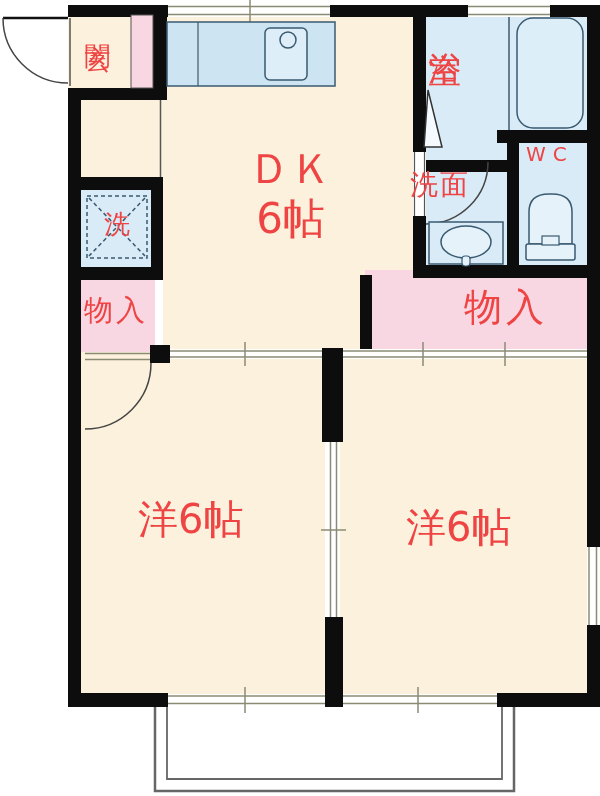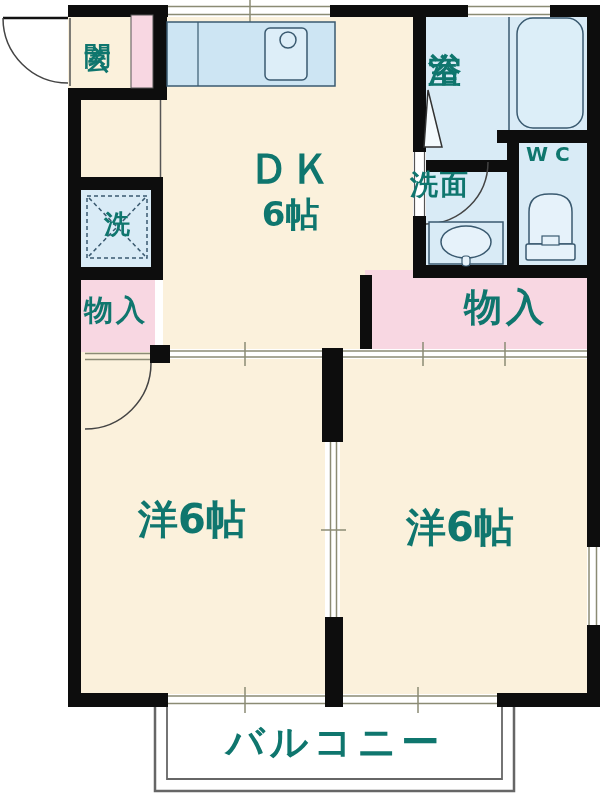--- a/index.html
+++ b/index.html
@@ -6,21 +6,21 @@
   #plan{position:relative;width:600px;height:796px;background:#ffffff;overflow:hidden;
         font-family:"DejaVu Sans",sans-serif;}
   .floor{position:absolute;}
   .cream{background:#fbf1dc;}
   .blue{background:#d9ebf6;}
   .pink{background:#f8d7e2;}
   .wall{position:absolute;background:#0d0d0d;}
   svg.overlay{position:absolute;left:0;top:0;z-index:30;pointer-events:none;}
   .floor{z-index:10;}
   .wall{z-index:20;}
-  .lbl{position:absolute;z-index:40;font-weight:bold;color:#0f766e;line-height:1.08;white-space:nowrap;}
+  .lbl{position:absolute;z-index:40;font-weight:normal;color:#ef4444;line-height:1.08;white-space:nowrap;}
   .vert{writing-mode:vertical-rl;text-orientation:upright;}
   .ctr{text-align:center;}
 </style>
 </head>
 <body>
 
 <div id="plan">
 
   <div class="floor cream" style="left:68px;top:15px;width:99px;height:85px;"></div>
   <div class="floor cream" style="left:78px;top:88px;width:85px;height:102px;"></div>
@@ -167,33 +167,32 @@
 
     <g fill="none" stroke="#666666">
       <path d="M155,707 L155,791 L514,791 L514,707" stroke-width="2.5"></path>
       <path d="M167,707 L167,779 L502,779 L502,707" stroke-width="1.8"></path>
     </g>
   </svg>
 
   <div class="lbl vert" style="left:84px;top:24px;font-size:26px;">玄関</div>
 
   <div class="lbl ctr" style="left:228px;top:146px;width:125px;font-size:42px;">ＤＫ</div>
-  <div class="lbl ctr" style="left:228px;top:196px;width:125px;font-size:34px;">6帖</div>
+  <div class="lbl ctr" style="left:228px;top:196px;width:125px;font-size:42px;">6帖</div>
 
   <div class="lbl vert" style="left:427px;top:26px;font-size:33px;">浴室</div>
 
   <div class="lbl" style="left:410px;top:170px;font-size:28px;letter-spacing:2px;">洗面</div>
 
   <div class="lbl" style="left:526px;top:144px;font-size:20px;letter-spacing:7px;">WC</div>
 
   <div class="lbl" style="left:104px;top:210px;font-size:26px;">洗</div>
 
   <div class="lbl" style="left:84px;top:295px;font-size:29px;letter-spacing:3px;">物入</div>
 
   <div class="lbl" style="left:464px;top:287px;font-size:38px;letter-spacing:4px;">物入</div>
 
   <div class="lbl" style="left:138px;top:498px;font-size:40px;">洋6帖</div>
 
   <div class="lbl" style="left:406px;top:506px;font-size:40px;">洋6帖</div>
 
-  <div class="lbl ctr" style="left:210px;top:722px;width:250px;font-size:38px;letter-spacing:5px;">バルコニー</div>
 
 </div>
 
 </body></html>

